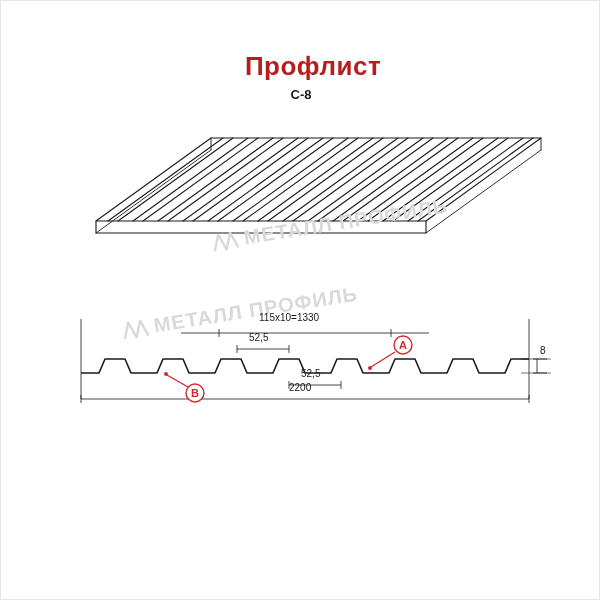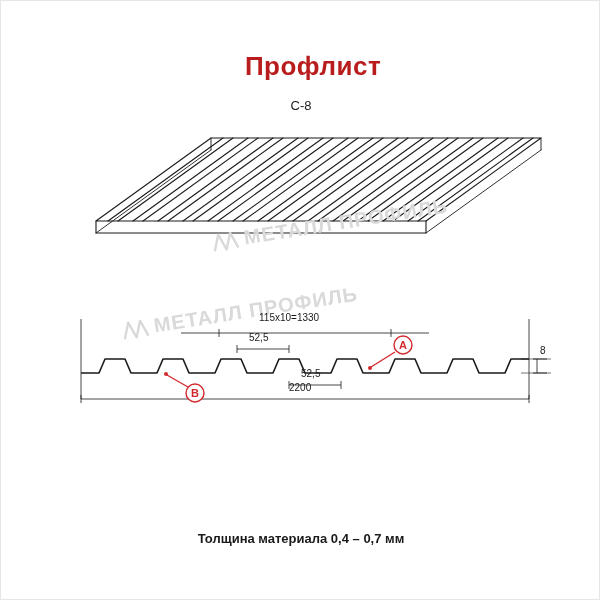--- a/index.html
+++ b/index.html
@@ -34,23 +34,22 @@
     letter-spacing: 0.5px;
     color: #b91c1c;
   }
   .subtitle {
     position: absolute;
     top: 86px;
     left: 0;
     width: 600px;
     text-align: center;
     font-size: 13px;
-    font-weight: normal;
+    font-weight: bold;
     color: #1a1a1a;
-    margin-top: 11px;
   }
   .footer-note {
     position: absolute;
     top: 530px;
     left: 0;
     width: 600px;
     text-align: center;
     font-size: 13px;
     font-weight: bold;
     color: #1a1a1a;
@@ -230,15 +229,14 @@
       </g>
     </svg>
 
     <div style="position:absolute; left:208px; top:11px; font-size:10px;">115х10=1330</div>
     <div style="position:absolute; left:198px; top:31px; font-size:10px;">52,5</div>
     <div style="position:absolute; left:250px; top:67px; font-size:10px;">52,5</div>
     <div style="position:absolute; left:238px; top:81px; font-size:10px;">2200</div>
     <div style="position:absolute; left:489px; top:44px; font-size:10px;">8</div>
   </div>
 
-  <div class="footer-note">Толщина материала 0,4 – 0,7 мм</div>
 
 </div>
 
 </body></html>

